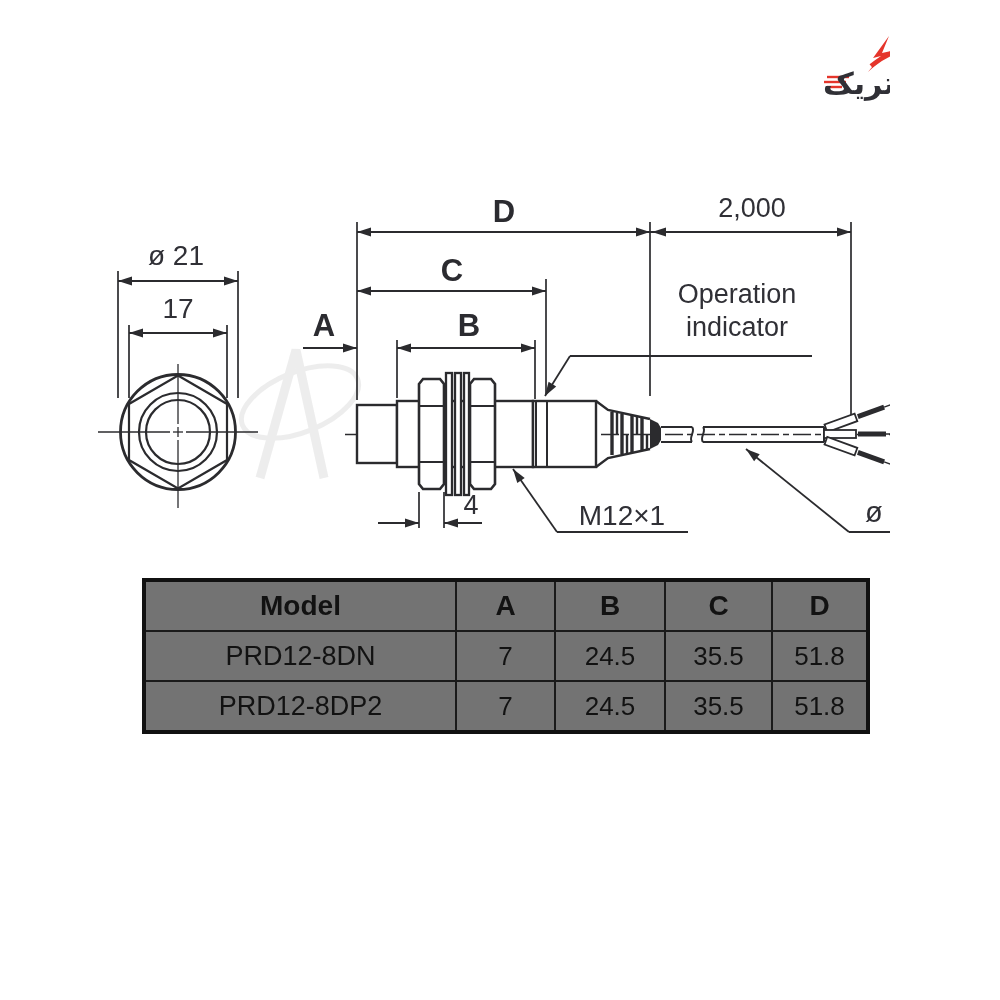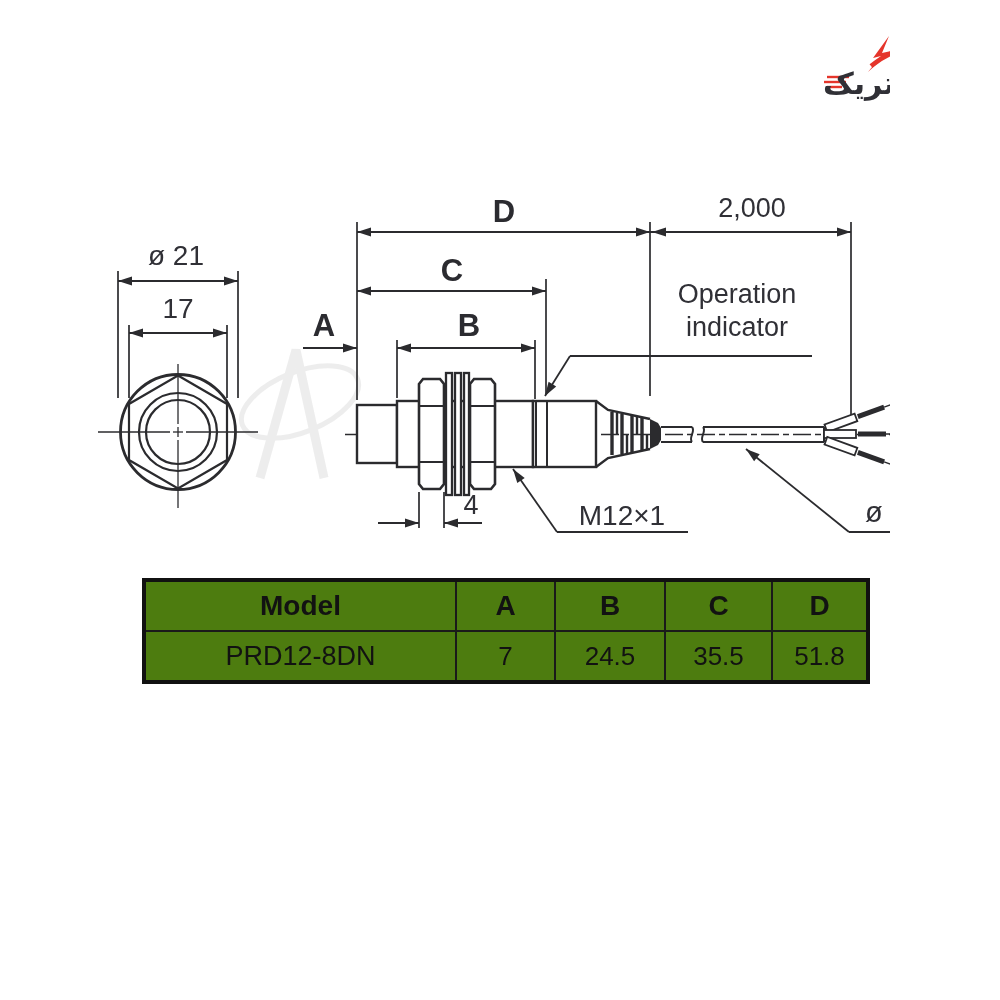--- a/index.html
+++ b/index.html
@@ -4,21 +4,21 @@
 <style>
   html,body{margin:0;padding:0;background:#ffffff;}
   .page{position:relative;width:890px;height:1000px;background:#fff;overflow:hidden;
         font-family:"Liberation Sans",sans-serif;color:#222;}
   svg text{font-family:"Liberation Sans",sans-serif;fill:#303036;}
   svg text.bold{font-weight:bold;fill:#2b2b30;}
   .logo{position:absolute;left:815px;top:20px;width:180px;height:95px;}
   .logo text{font-family:"DejaVu Sans",sans-serif;font-weight:bold;}
   
   table.spec{position:absolute;left:142px;top:578px;border-collapse:collapse;
-             table-layout:fixed;background:#4d7c0f;}
+             table-layout:fixed;background:#737373;}
   table.spec td,table.spec th{border:2px solid #1a1a1a;height:48px;padding:0;
              text-align:center;vertical-align:middle;color:#121212;}
   table.spec{border:4px solid #111;}
   table.spec th{font-size:28px;font-weight:bold;}
   table.spec td.model{font-weight:normal;font-size:27px;}
   table.spec td.val{font-size:26px;font-weight:normal;}
 </style>
 </head>
 <body>
 
@@ -226,16 +226,23 @@
       <th>C</th>
       <th>D</th>
     </tr>
     <tr>
       <td class="model">PRD12-8DN</td>
       <td class="val">7</td>
       <td class="val">24.5</td>
       <td class="val">35.5</td>
       <td class="val">51.8</td>
     </tr>
+    <tr>
+      <td class="model">PRD12-8DP2</td>
+      <td class="val">7</td>
+      <td class="val">24.5</td>
+      <td class="val">35.5</td>
+      <td class="val">51.8</td>
+    </tr>
   </tbody>
     </table>
 
 </div>
 
 </body></html>

